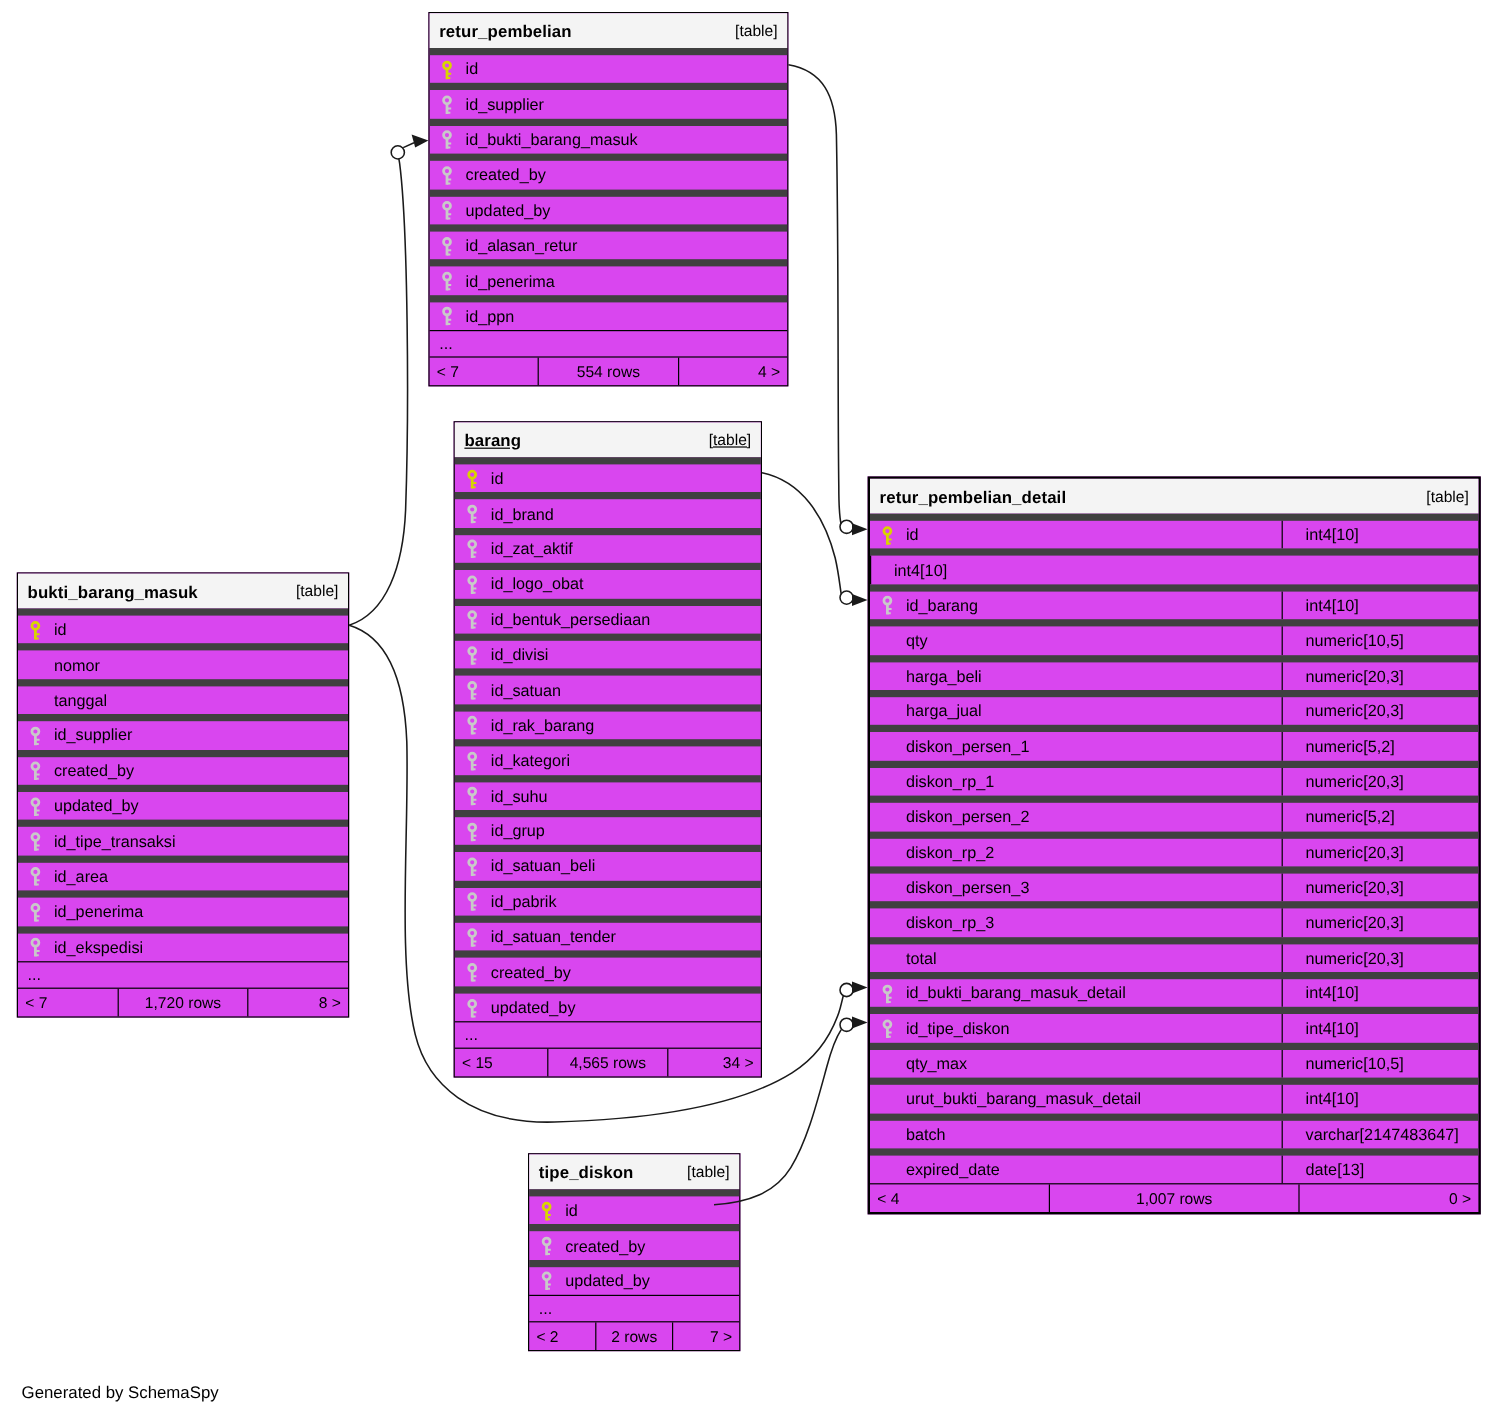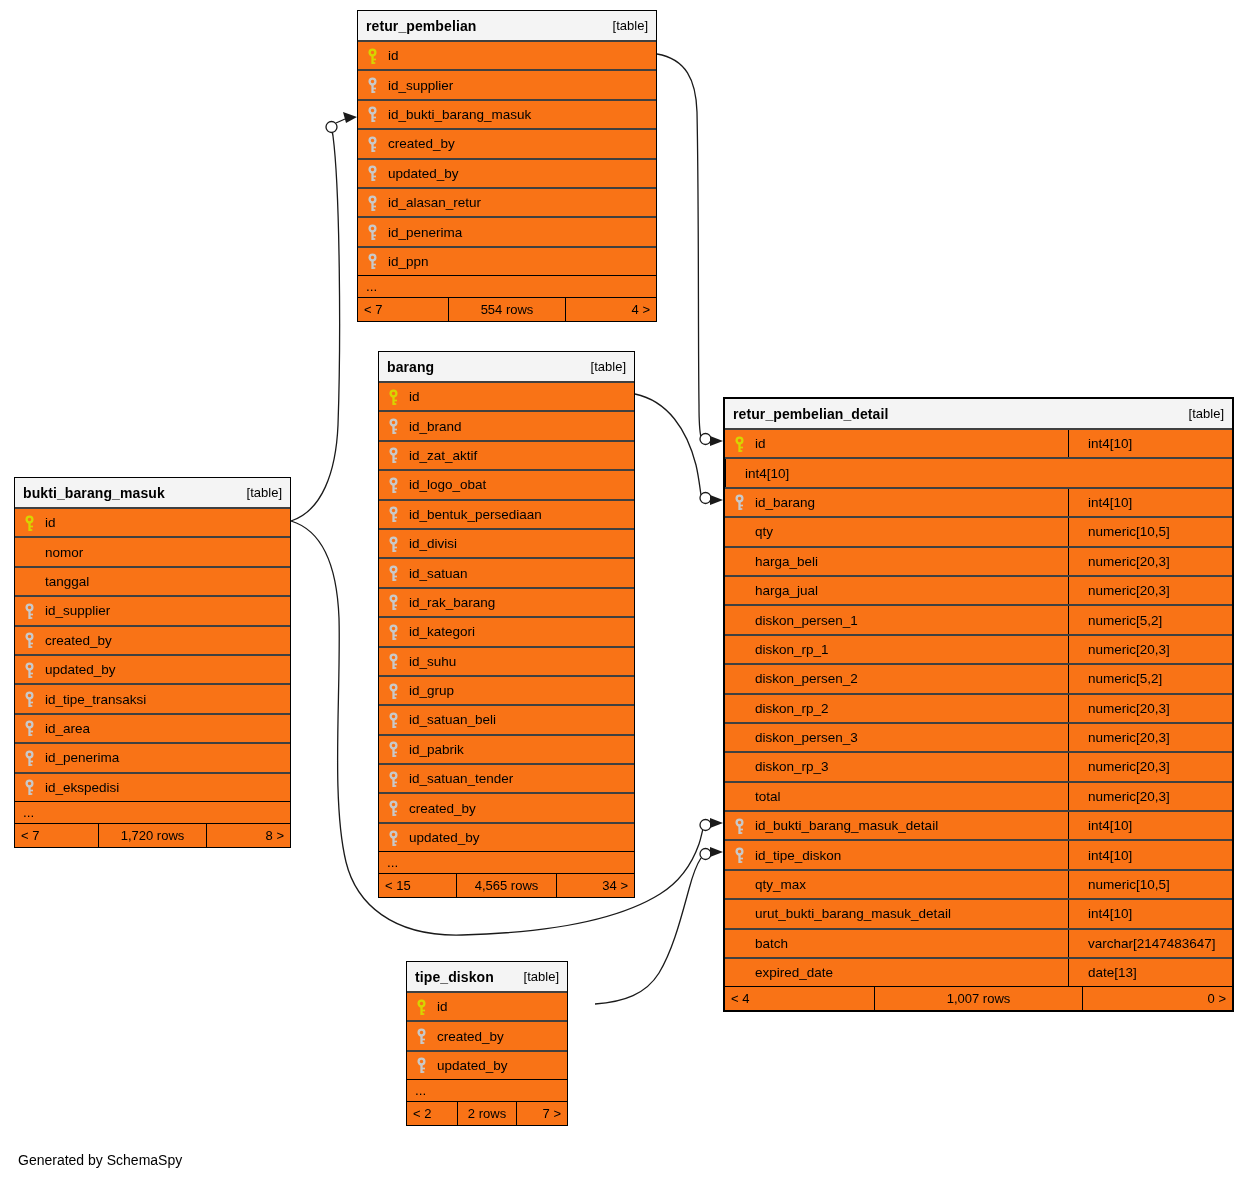--- a/index.html
+++ b/index.html
@@ -2,26 +2,26 @@
 <html><head>
 <meta charset="utf-8">
 <style>
   html,body { margin:0; padding:0; }
   body {
     width:1252px; height:1181px; position:relative; background:#ffffff;
     font-family:"Liberation Sans", sans-serif; color:#000;
     overflow:hidden;
   }
   #rel-layer { position:absolute; left:0; top:0; width:1252px; height:1181px; pointer-events:none; z-index:5; }
-  .tbl { position:absolute; background:#f97316; border:1px solid #000; z-index:2; box-sizing:border-box; }
+  .tbl { position:absolute; background:#d946ef; border:1px solid #000; z-index:2; box-sizing:border-box; }
   .tbl.main { border-width:2px; }
   .tbl-header { height:29px; background:#f4f4f4; display:flex; justify-content:space-between; align-items:center; padding:0 8px; box-sizing:border-box; }
   .tname { font-weight:bold; font-size:14px; letter-spacing:0.1px; }
   .badge { font-size:13px; }
-  .crow { height:29.4px; border-top:2px solid #404040; position:relative; display:flex; align-items:center; box-sizing:border-box; font-size:13.5px; }
+  .crow { height:29.4px; border-top:6px solid #404040; position:relative; display:flex; align-items:center; box-sizing:border-box; font-size:13.5px; }
   .name-wrap { position:relative; height:100%; display:flex; align-items:center; padding-left:30px; box-sizing:border-box; flex:1; }
   .keyicon { position:absolute; left:9px; top:50%; margin-top:-8px; }
   .type-cell { width:166px; height:100%; display:flex; align-items:center; border-left:1px solid #000; padding-left:19px; box-sizing:border-box; }
   .has-type .name-wrap { flex:none; width:343px; }
   .ellipsis-row { height:22px; border-top:1px solid #000; display:flex; align-items:center; padding-left:8px; font-size:13.5px; box-sizing:border-box; }
   .tfooter { height:24px; border-top:1px solid #000; display:flex; align-items:stretch; font-size:13px; box-sizing:border-box; }
   .f-left { flex:1; display:flex; align-items:center; padding:0 6px; border-right:1px solid #000; }
   .f-center { flex:1.5; display:flex; align-items:center; justify-content:center; border-right:1px solid #000;text-align:center; }
   .f-right { flex:1; display:flex; align-items:center; justify-content:flex-end; padding:0 6px; }
   #caption { position:absolute; left:18px; top:1152px; font-size:14px; z-index:2; }
@@ -153,21 +153,21 @@
         </span>
       </div>
       <div class="ellipsis-row">...</div>
       <div class="tfooter">
         <span class="f-left">&lt; 7</span>
         <span class="f-center">554 rows</span>
         <span class="f-right">4 &gt;</span>
       </div>
     </div>
     <div class="tbl" style="left: 378px; top: 351px; width: 257px;">
-      <div class="tbl-header" style="background: rgb(244, 244, 244);">
+      <div class="tbl-header" style="background: rgb(244, 244, 244); text-decoration: underline;">
         <span class="tname">barang</span>
         <span class="badge">[table]</span>
       </div>
       <div class="crow">
         <span class="name-wrap">
           <svg class="keyicon" width="11" height="17" viewBox="0 0 11 17">
             <circle cx="5.5" cy="4.6" r="2.9" fill="none" stroke="#d8d400" stroke-width="2.3"></circle>
             <line x1="5.5" y1="7.4" x2="5.5" y2="16" stroke="#d8d400" stroke-width="2.3"></line>
             <line x1="5.5" y1="11.5" x2="9" y2="11.5" stroke="#d8d400" stroke-width="1.7"></line>
             <line x1="5.5" y1="15" x2="8.3" y2="15" stroke="#d8d400" stroke-width="1.7"></line>
@@ -596,21 +596,21 @@
           <span>expired_date</span>
         </span>
         <span class="type-cell">date[13]</span>
       </div>
       <div class="tfooter">
         <span class="f-left">&lt; 4</span>
         <span class="f-center">1,007 rows</span>
         <span class="f-right">0 &gt;</span>
       </div>
     </div>
-    <div class="tbl" style="left: 406px; top: 961px; width: 162px;">
+    <div class="tbl" style="left: 440px; top: 961px; width: 177px;">
       <div class="tbl-header" style="background: rgb(244, 244, 244);">
         <span class="tname">tipe_diskon</span>
         <span class="badge">[table]</span>
       </div>
       <div class="crow">
         <span class="name-wrap">
           <svg class="keyicon" width="11" height="17" viewBox="0 0 11 17">
             <circle cx="5.5" cy="4.6" r="2.9" fill="none" stroke="#d8d400" stroke-width="2.3"></circle>
             <line x1="5.5" y1="7.4" x2="5.5" y2="16" stroke="#d8d400" stroke-width="2.3"></line>
             <line x1="5.5" y1="11.5" x2="9" y2="11.5" stroke="#d8d400" stroke-width="1.7"></line>

